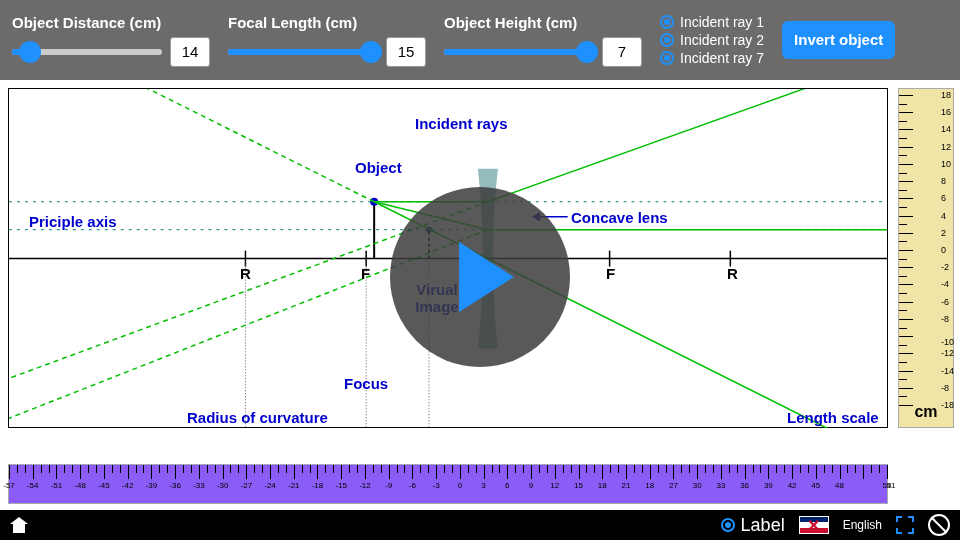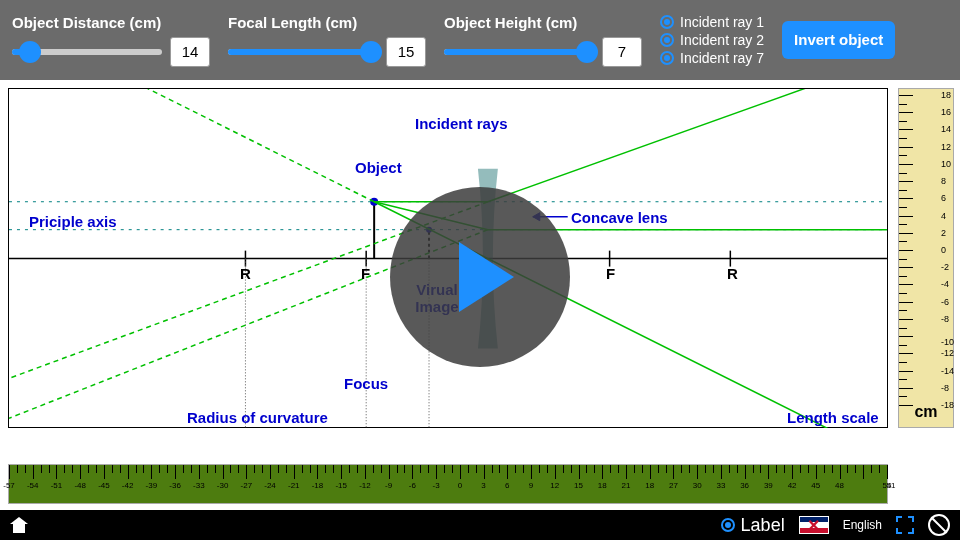--- a/index.html
+++ b/index.html
@@ -20,21 +20,21 @@
 .stage{position:absolute;top:80px;left:0;right:0;bottom:30px;background:#fff}
 .diagram{position:absolute;left:8px;top:8px;width:880px;height:340px;border:1px solid #000}
 .info{position:absolute;left:16px;top:14px;font-weight:bold;font-size:16px;line-height:1.4}
 .label{position:absolute;color:#0000cd;font-weight:bold;font-size:15px}
 .ruler-v{position:absolute;right:6px;top:8px;width:56px;height:340px;background:#f0e5a6;border:1px solid #aaa}
 .ruler-v .cm{position:absolute;bottom:6px;width:100%;text-align:center;font-weight:bold;font-size:16px}
 .tick-v{position:absolute;left:0;height:1px;background:#000}
 .tick-v.major{width:14px}
 .tick-v.minor{width:8px}
 .tick-v-label{position:absolute;left:42px;font-size:9px;transform:translateY(-50%)}
-.ruler-h{position:absolute;left:8px;bottom:6px;width:880px;height:40px;background:#4d7c0f;border:1px solid #aaa}
+.ruler-h{position:absolute;left:8px;bottom:6px;width:880px;height:40px;background:#8b5cf6;border:1px solid #aaa}
 .tick-h{position:absolute;top:0;width:1px;background:#000}
 .tick-h.major{height:14px}
 .tick-h.minor{height:8px}
 .tick-h-label{position:absolute;top:16px;font-size:8px;transform:translateX(-50%)}
 .play-overlay{position:absolute;left:50%;top:50%;transform:translate(-50%,-60%);width:180px;height:180px;background:rgba(60,60,60,.85);border-radius:50%;display:flex;align-items:center;justify-content:center;cursor:pointer}
 .play-overlay .tri{width:0;height:0;border-left:55px solid #1e90ff;border-top:35px solid transparent;border-bottom:35px solid transparent;margin-left:12px}
 .bottombar{position:absolute;bottom:0;left:0;right:0;height:30px;background:#000;color:#fff;display:flex;align-items:center;padding:0 10px;gap:14px}
 .home-icon{width:18px;height:16px;position:relative}
 .home-icon::before{content:"";position:absolute;top:0;left:0;width:0;height:0;border-left:9px solid transparent;border-right:9px solid transparent;border-bottom:7px solid #fff}
 .home-icon::after{content:"";position:absolute;top:6px;left:3px;width:12px;height:10px;background:#fff}

